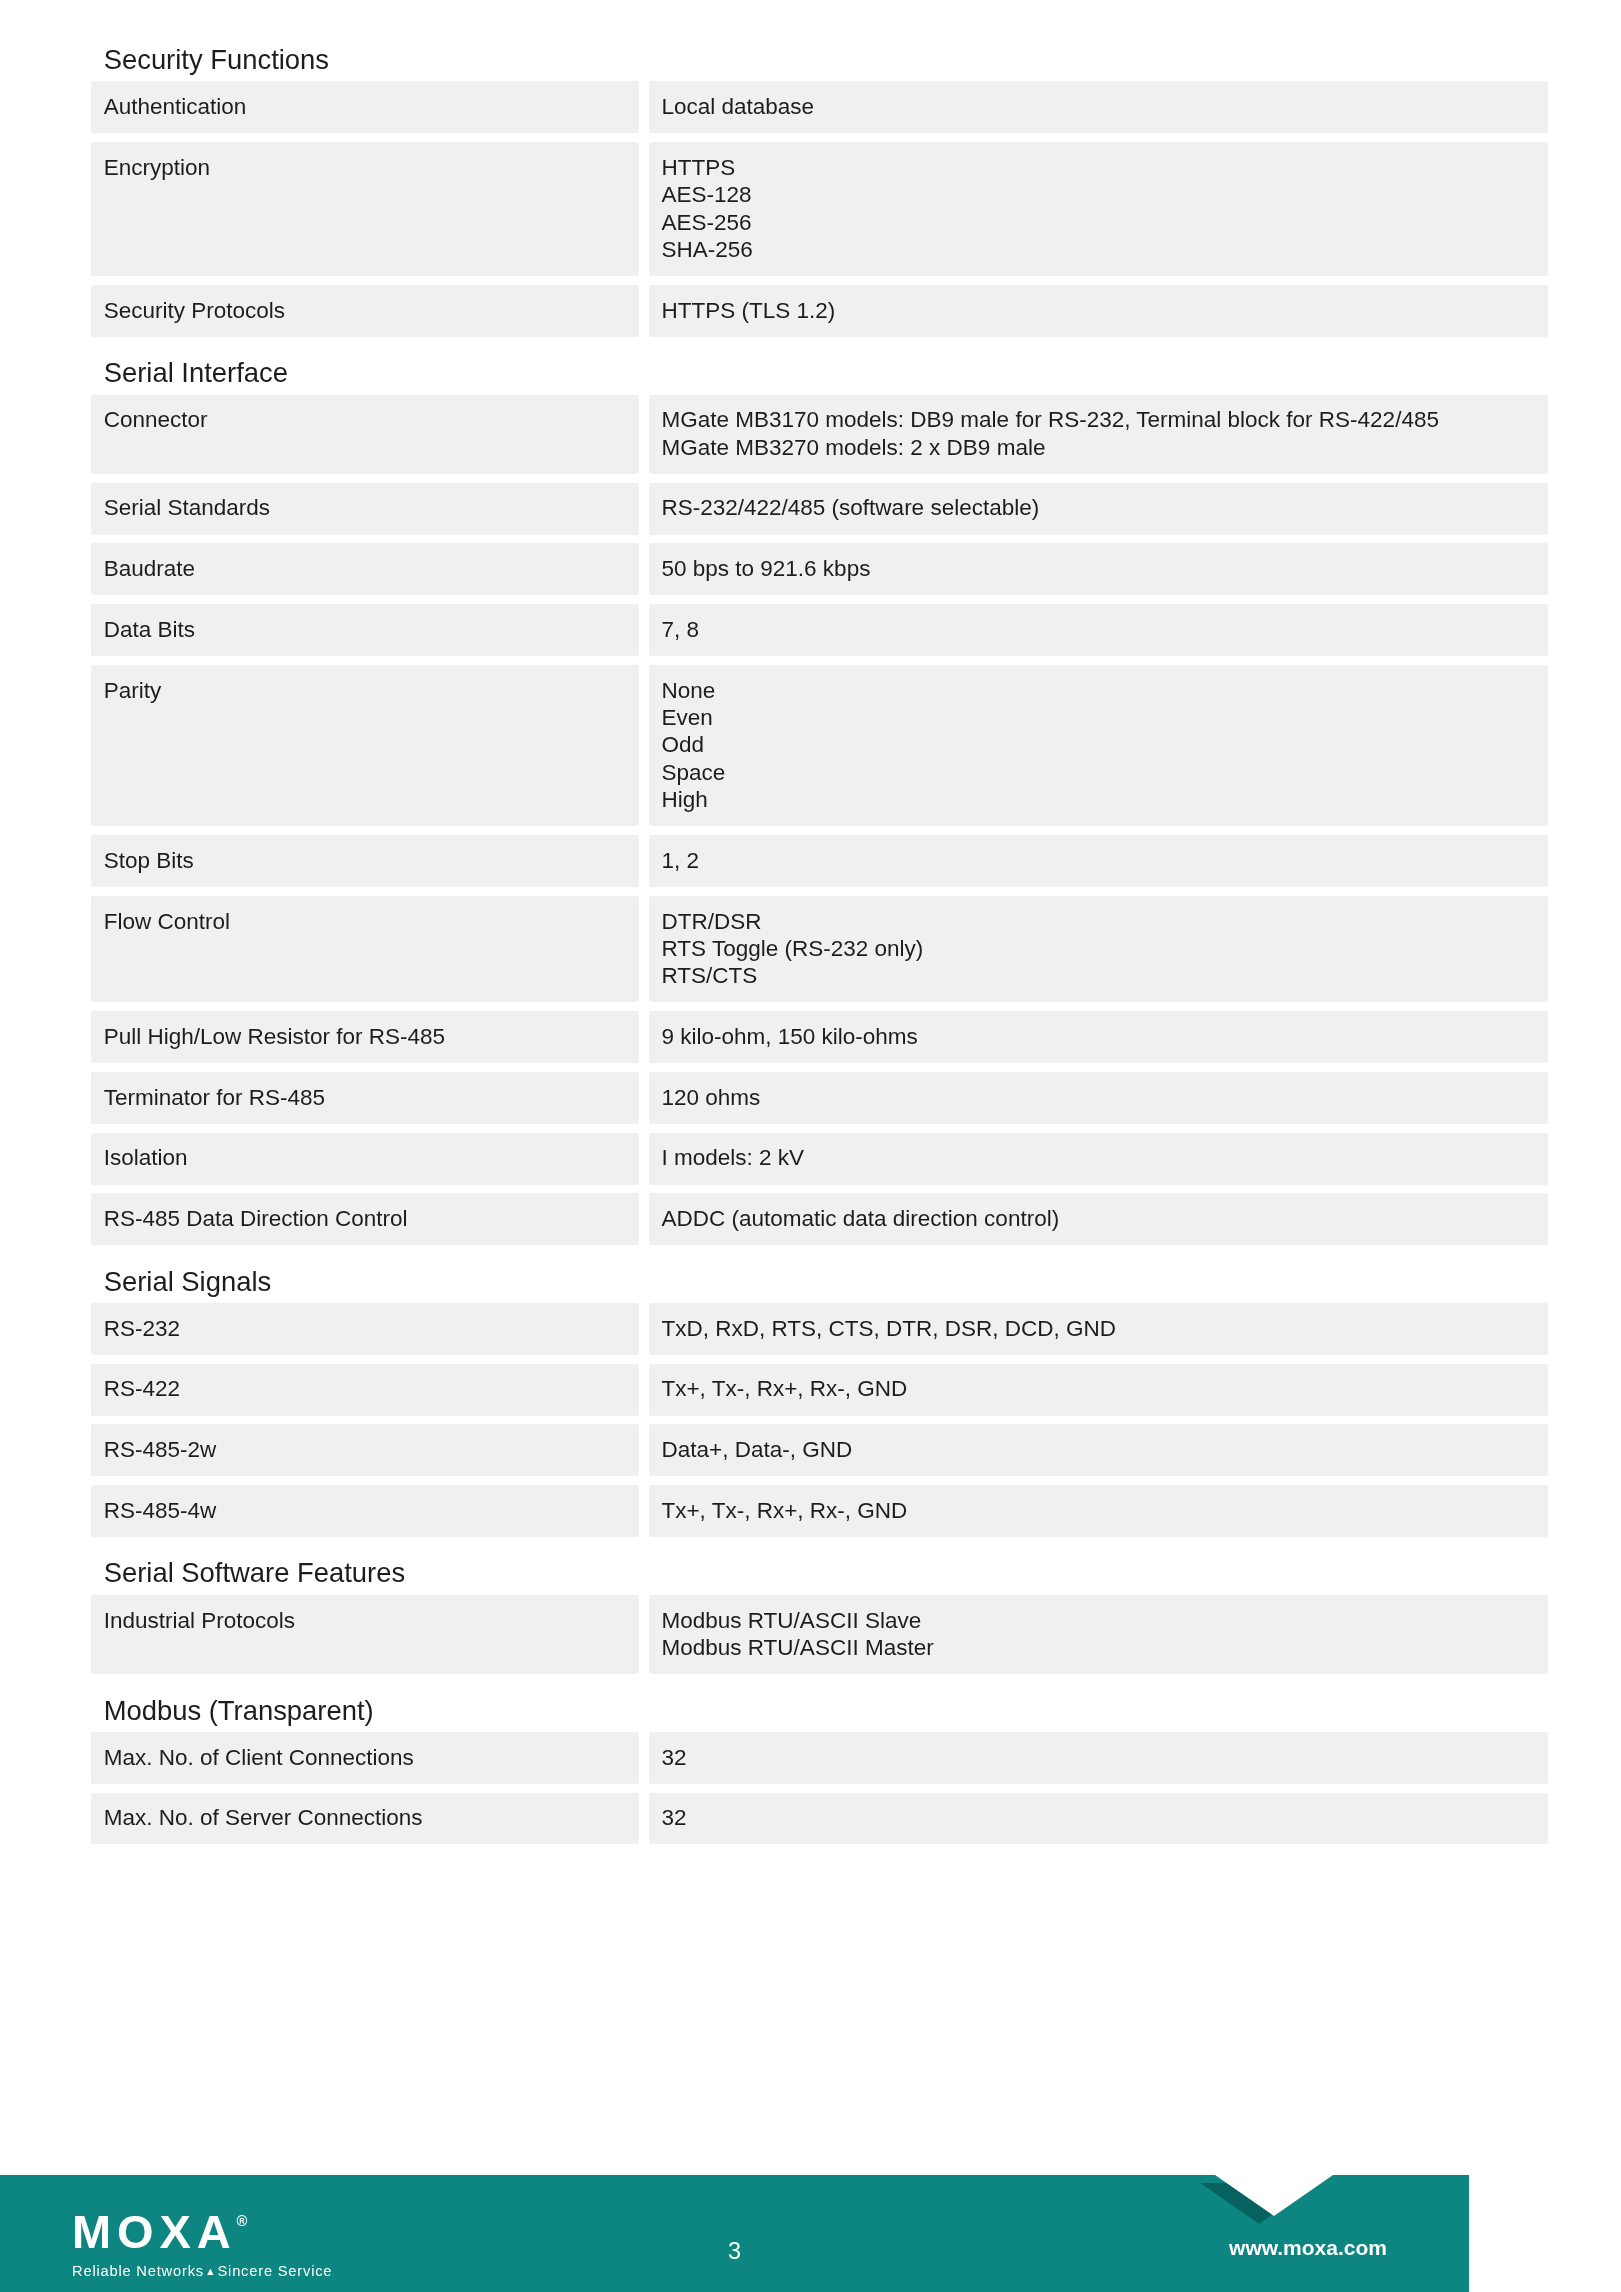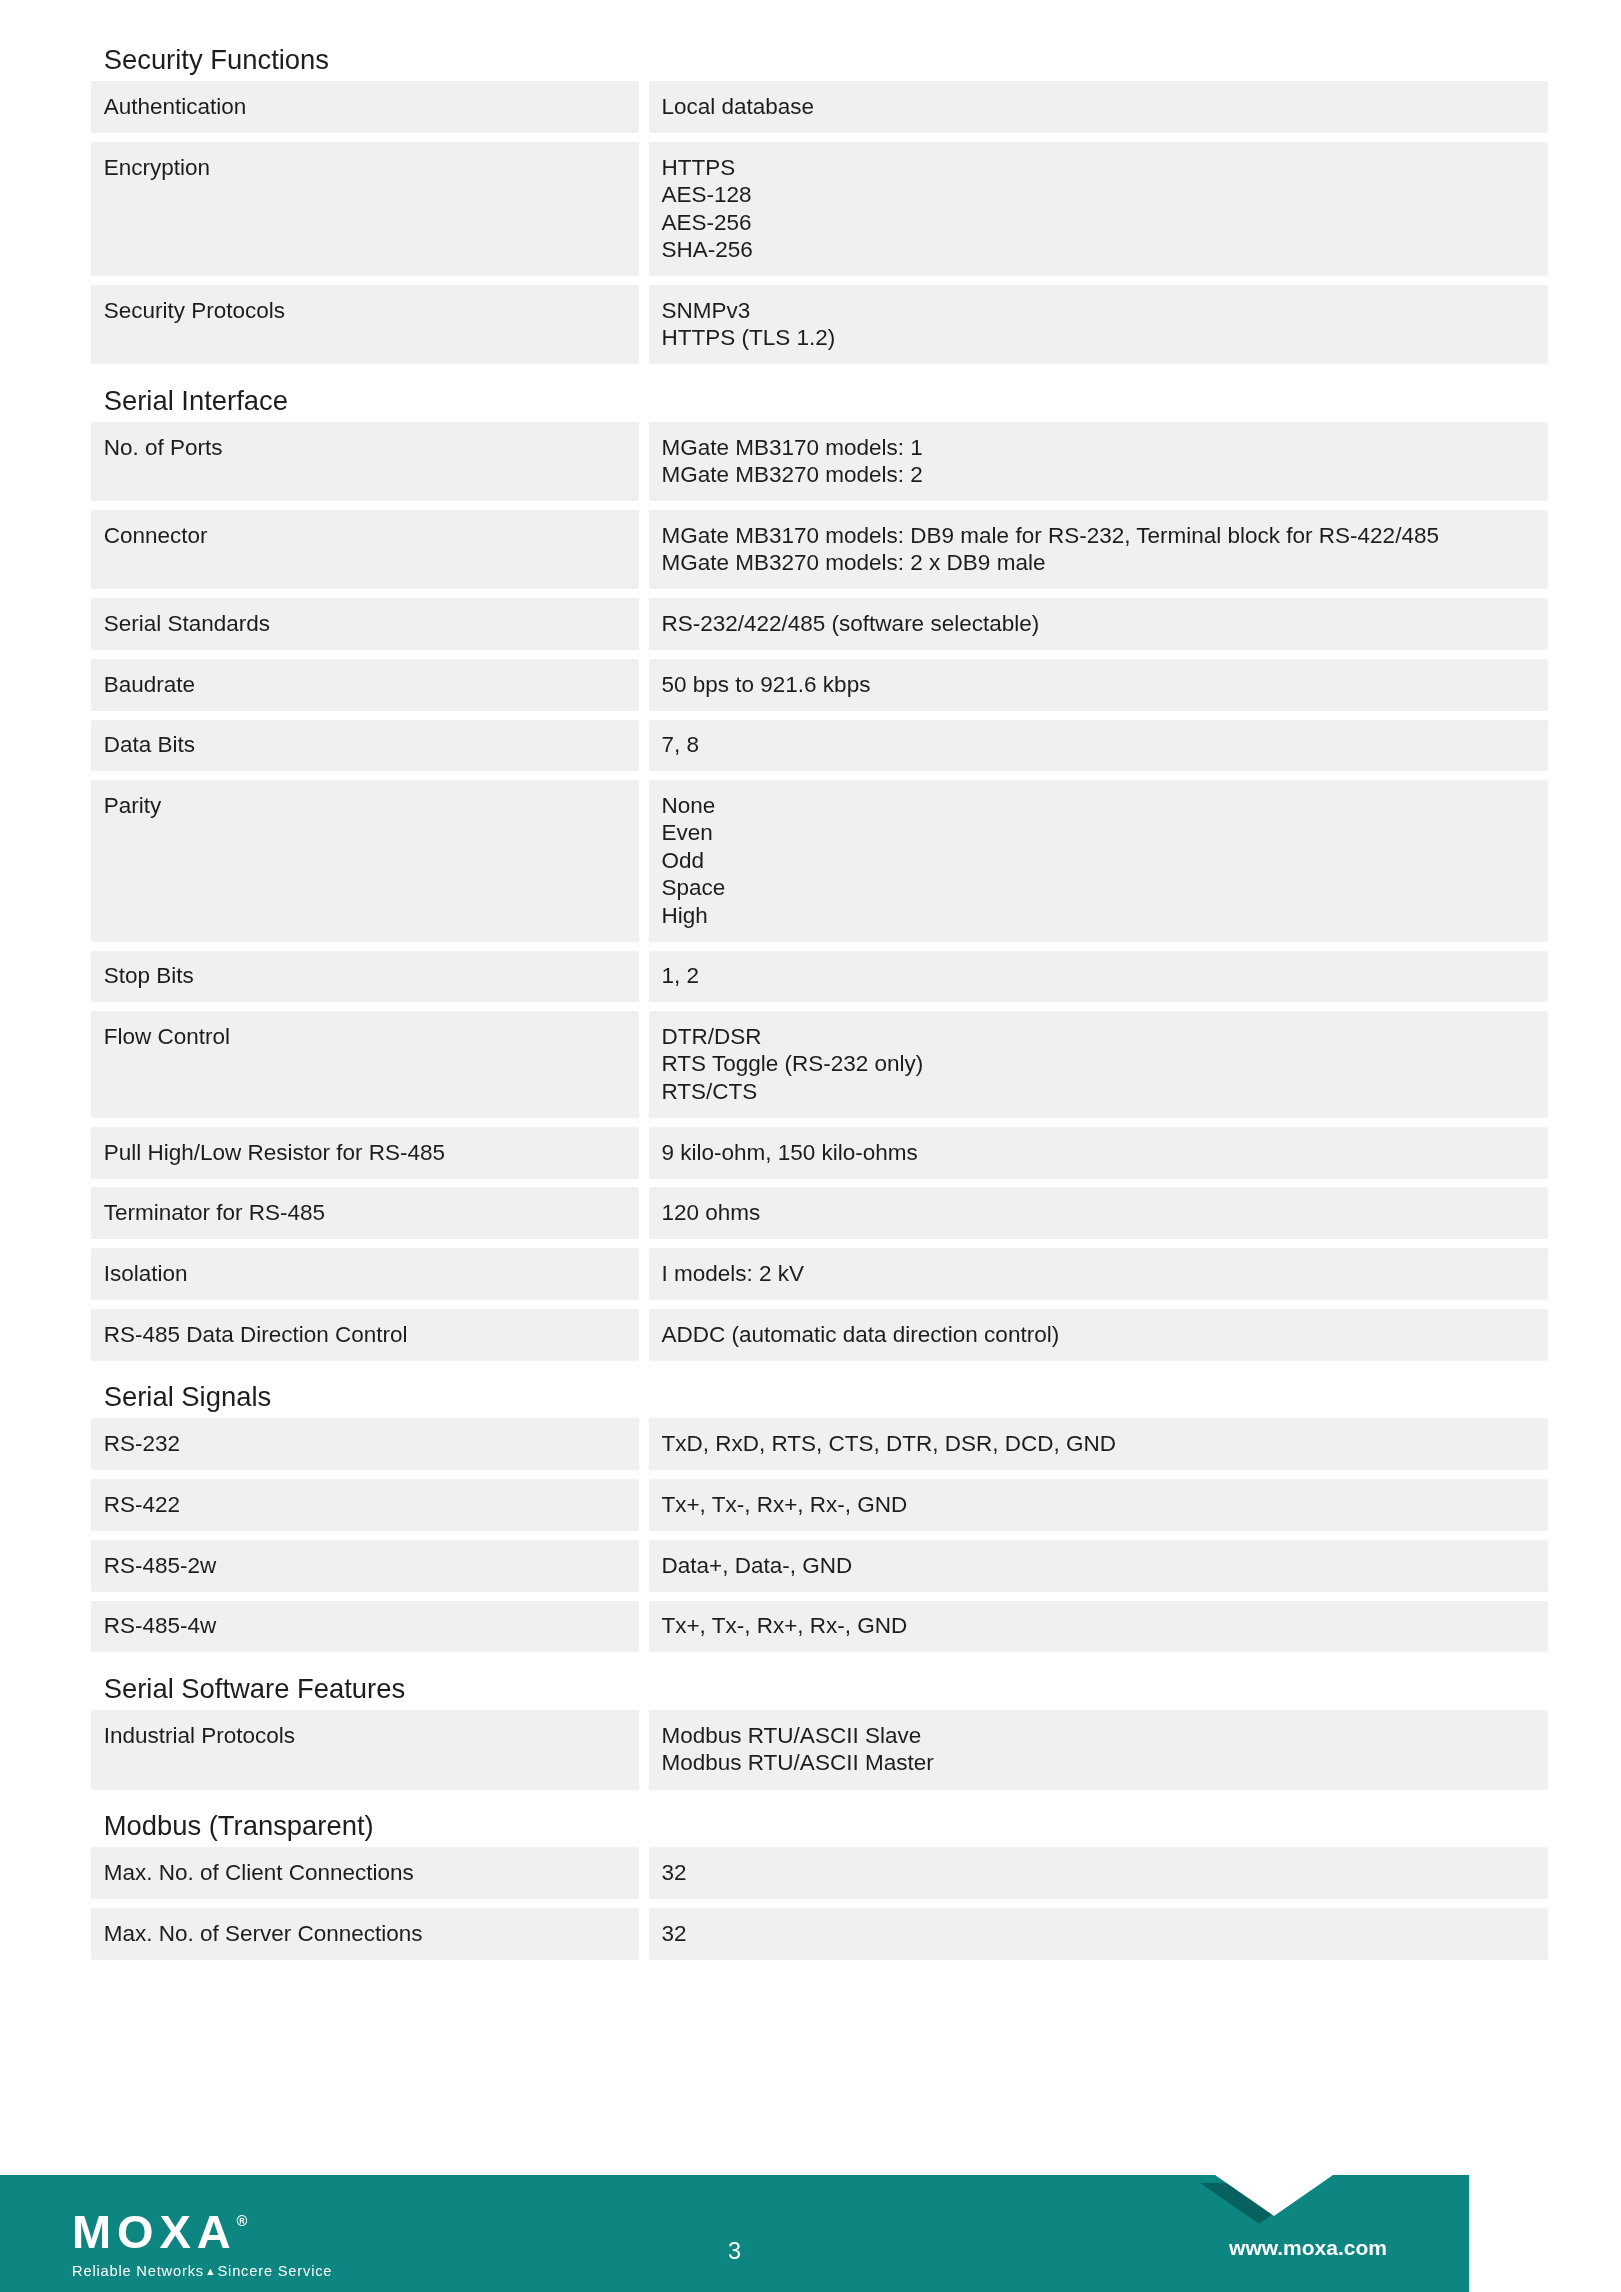--- a/index.html
+++ b/index.html
@@ -84,32 +84,24 @@
         <div class="cell value">
           <div class="vline">HTTPS</div>
           <div class="vline">AES-128</div>
           <div class="vline">AES-256</div>
           <div class="vline">SHA-256</div>
         </div>
       </div>
       <div class="row">
         <div class="cell label">Security Protocols</div>
         <div class="cell value">
-          <div class="vline">SNMPv3</div>
           <div class="vline">HTTPS (TLS 1.2)</div>
         </div>
       </div>
       <h2 class="sec-title">Serial Interface</h2>
-      <div class="row">
-        <div class="cell label">No. of Ports</div>
-        <div class="cell value">
-          <div class="vline">MGate MB3170 models: 1</div>
-          <div class="vline">MGate MB3270 models: 2</div>
-        </div>
-      </div>
       <div class="row">
         <div class="cell label">Connector</div>
         <div class="cell value">
           <div class="vline">MGate MB3170 models: DB9 male for RS-232, Terminal block for RS-422/485</div>
           <div class="vline">MGate MB3270 models: 2 x DB9 male</div>
         </div>
       </div>
       <div class="row">
         <div class="cell label">Serial Standards</div>
         <div class="cell value">

